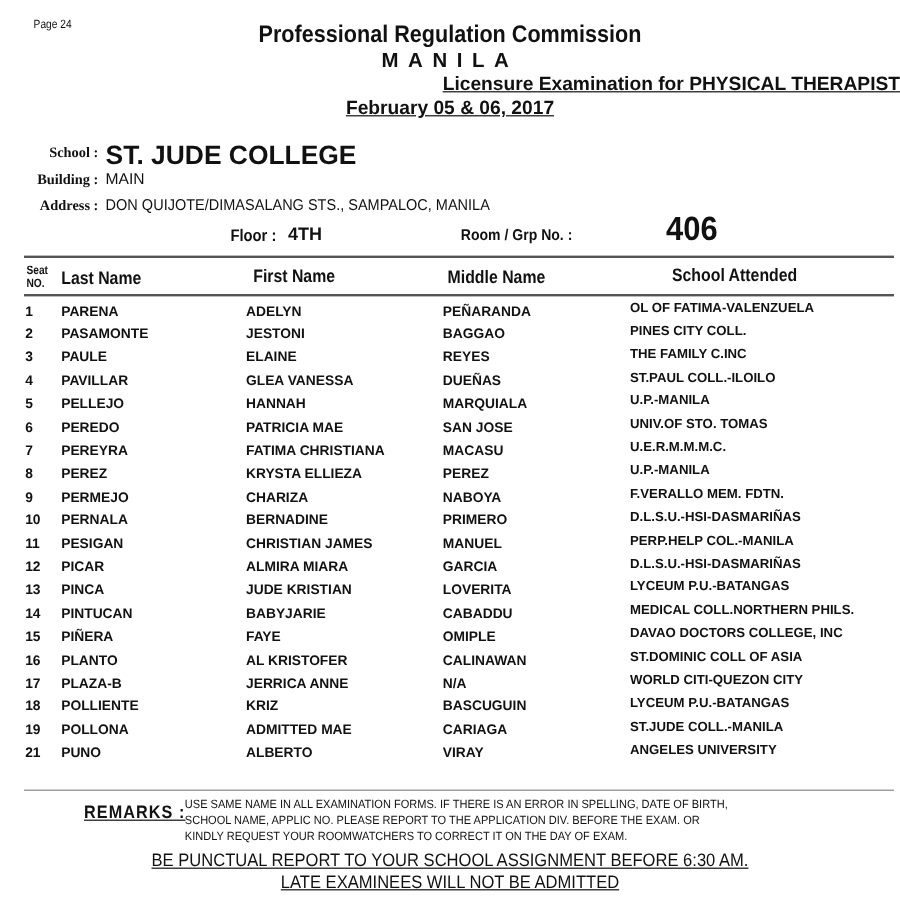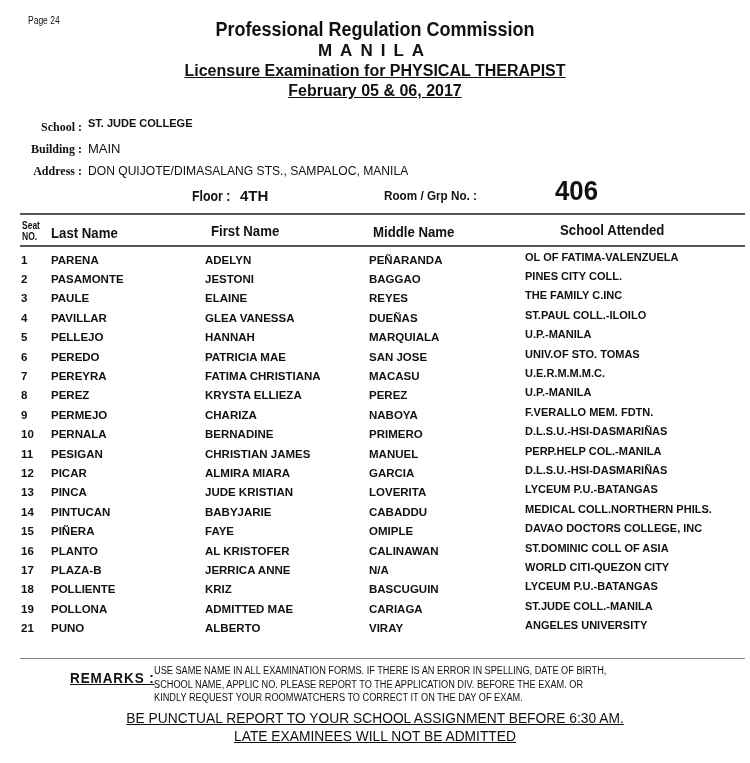--- a/index.html
+++ b/index.html
@@ -2,25 +2,25 @@
 <html><head>
 <meta charset="utf-8">
 <style>
   html, body { margin: 0; padding: 0; background: #ffffff; }
   body { width: 750px; height: 763px; position: relative; overflow: hidden; color: #111; font-family: "Liberation Sans", sans-serif; }
   .abs { position: absolute; }
   .page-no { left: 28px; top: 15px; font-size: 10px; transform: scaleX(0.85); transform-origin: left top; }
   .center { left: 0; width: 750px; text-align: center; }
   .title { top: 18px; font-size: 20px; font-weight: bold; transform: scaleX(0.9); }
   .city { top: 41px; font-size: 17px; font-weight: bold; letter-spacing: 8px; }
-  .exam { top: 62px; font-size: 16px; font-weight: bold; text-decoration: underline; }
+  .exam { top: 62px; font-size: 16px; font-weight: bold; text-decoration: underline; text-align: right; }
   .date { top: 82px; font-size: 16px; font-weight: bold; text-decoration: underline; }
   .lbl { font-family: Liberation Serif, serif; font-weight: bold; font-size: 12px; text-align: right; }
   .school-lbl { left: 20px; width: 62px; top: 120px; }
-  .school-val { left: 88px; top: 117px; font-size: 11px; font-weight: bold; }
+  .school-val { left: 88px; top: 117px; font-size: 22px; font-weight: bold; }
   .bldg-lbl { left: 18px; width: 64px; top: 142px; }
   .bldg-val { left: 88px; top: 141px; font-size: 13px; }
   .addr-lbl { left: 20px; width: 62px; top: 164px; }
   .addr-val { left: 88px; top: 163px; font-size: 13px; transform: scaleX(0.93); transform-origin: left top; }
   .floor-lbl { left: 192px; top: 188px; font-size: 14px; font-weight: bold; transform: scaleX(0.88); transform-origin: left top; }
   .floor-val { left: 240px; top: 187px; font-size: 15px; font-weight: bold; text-align: right; }
   .room-lbl { left: 384px; top: 188px; font-size: 13px; font-weight: bold; transform: scaleX(0.9); transform-origin: left top; }
   .room-val { left: 555px; top: 175px; font-size: 28px; font-weight: bold; transform: scaleX(0.92); transform-origin: left top; }
   .rule { left: 20px; width: 725px; height: 2px; background: #555; }
   .hdr { font-size: 15px; font-weight: bold; transform: scaleX(0.88); transform-origin: left top; }

